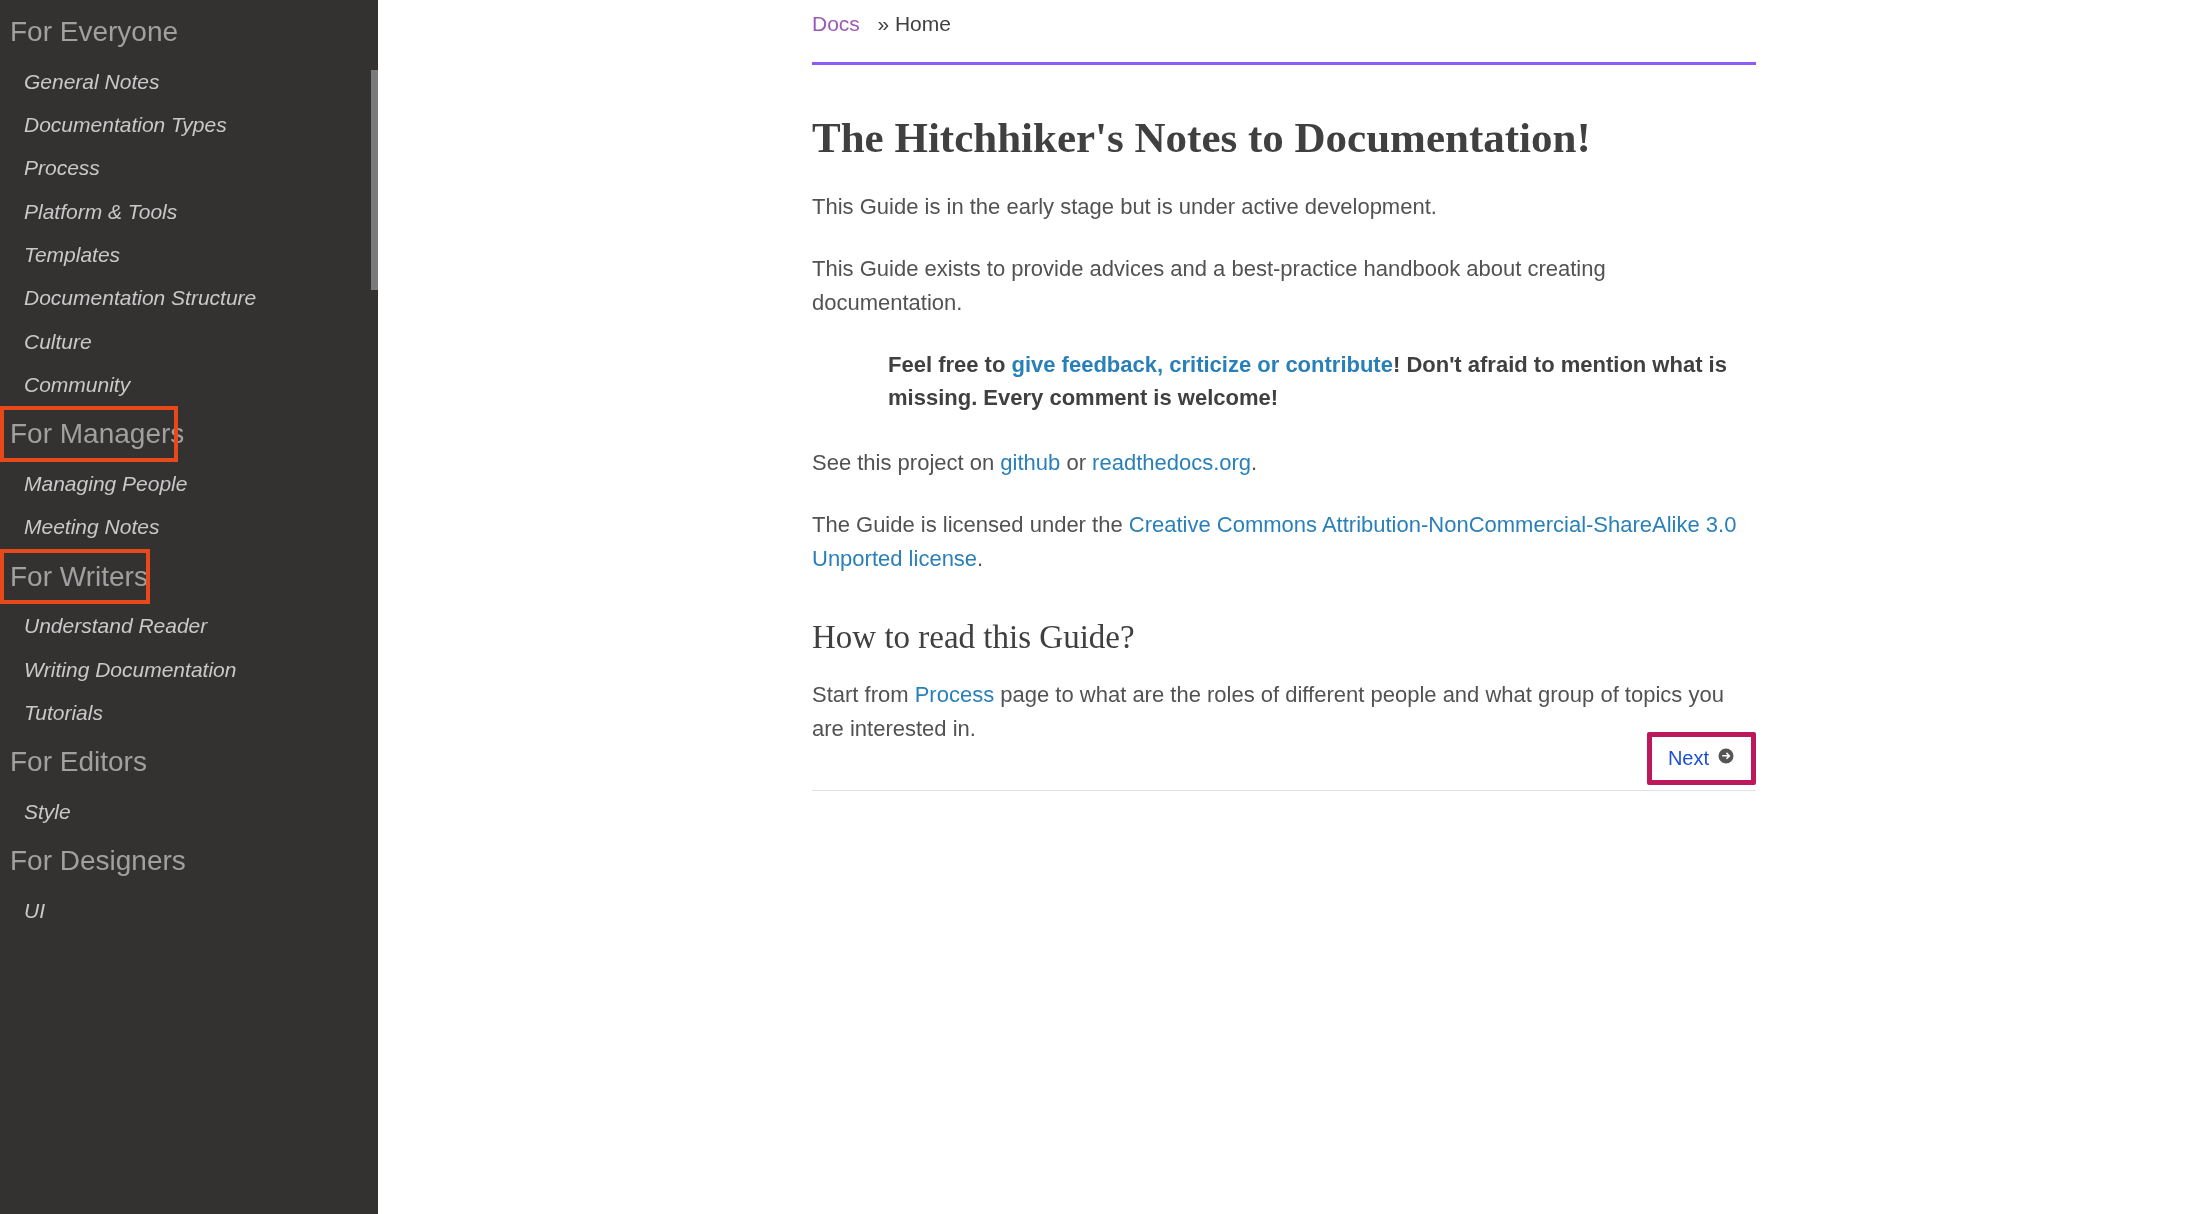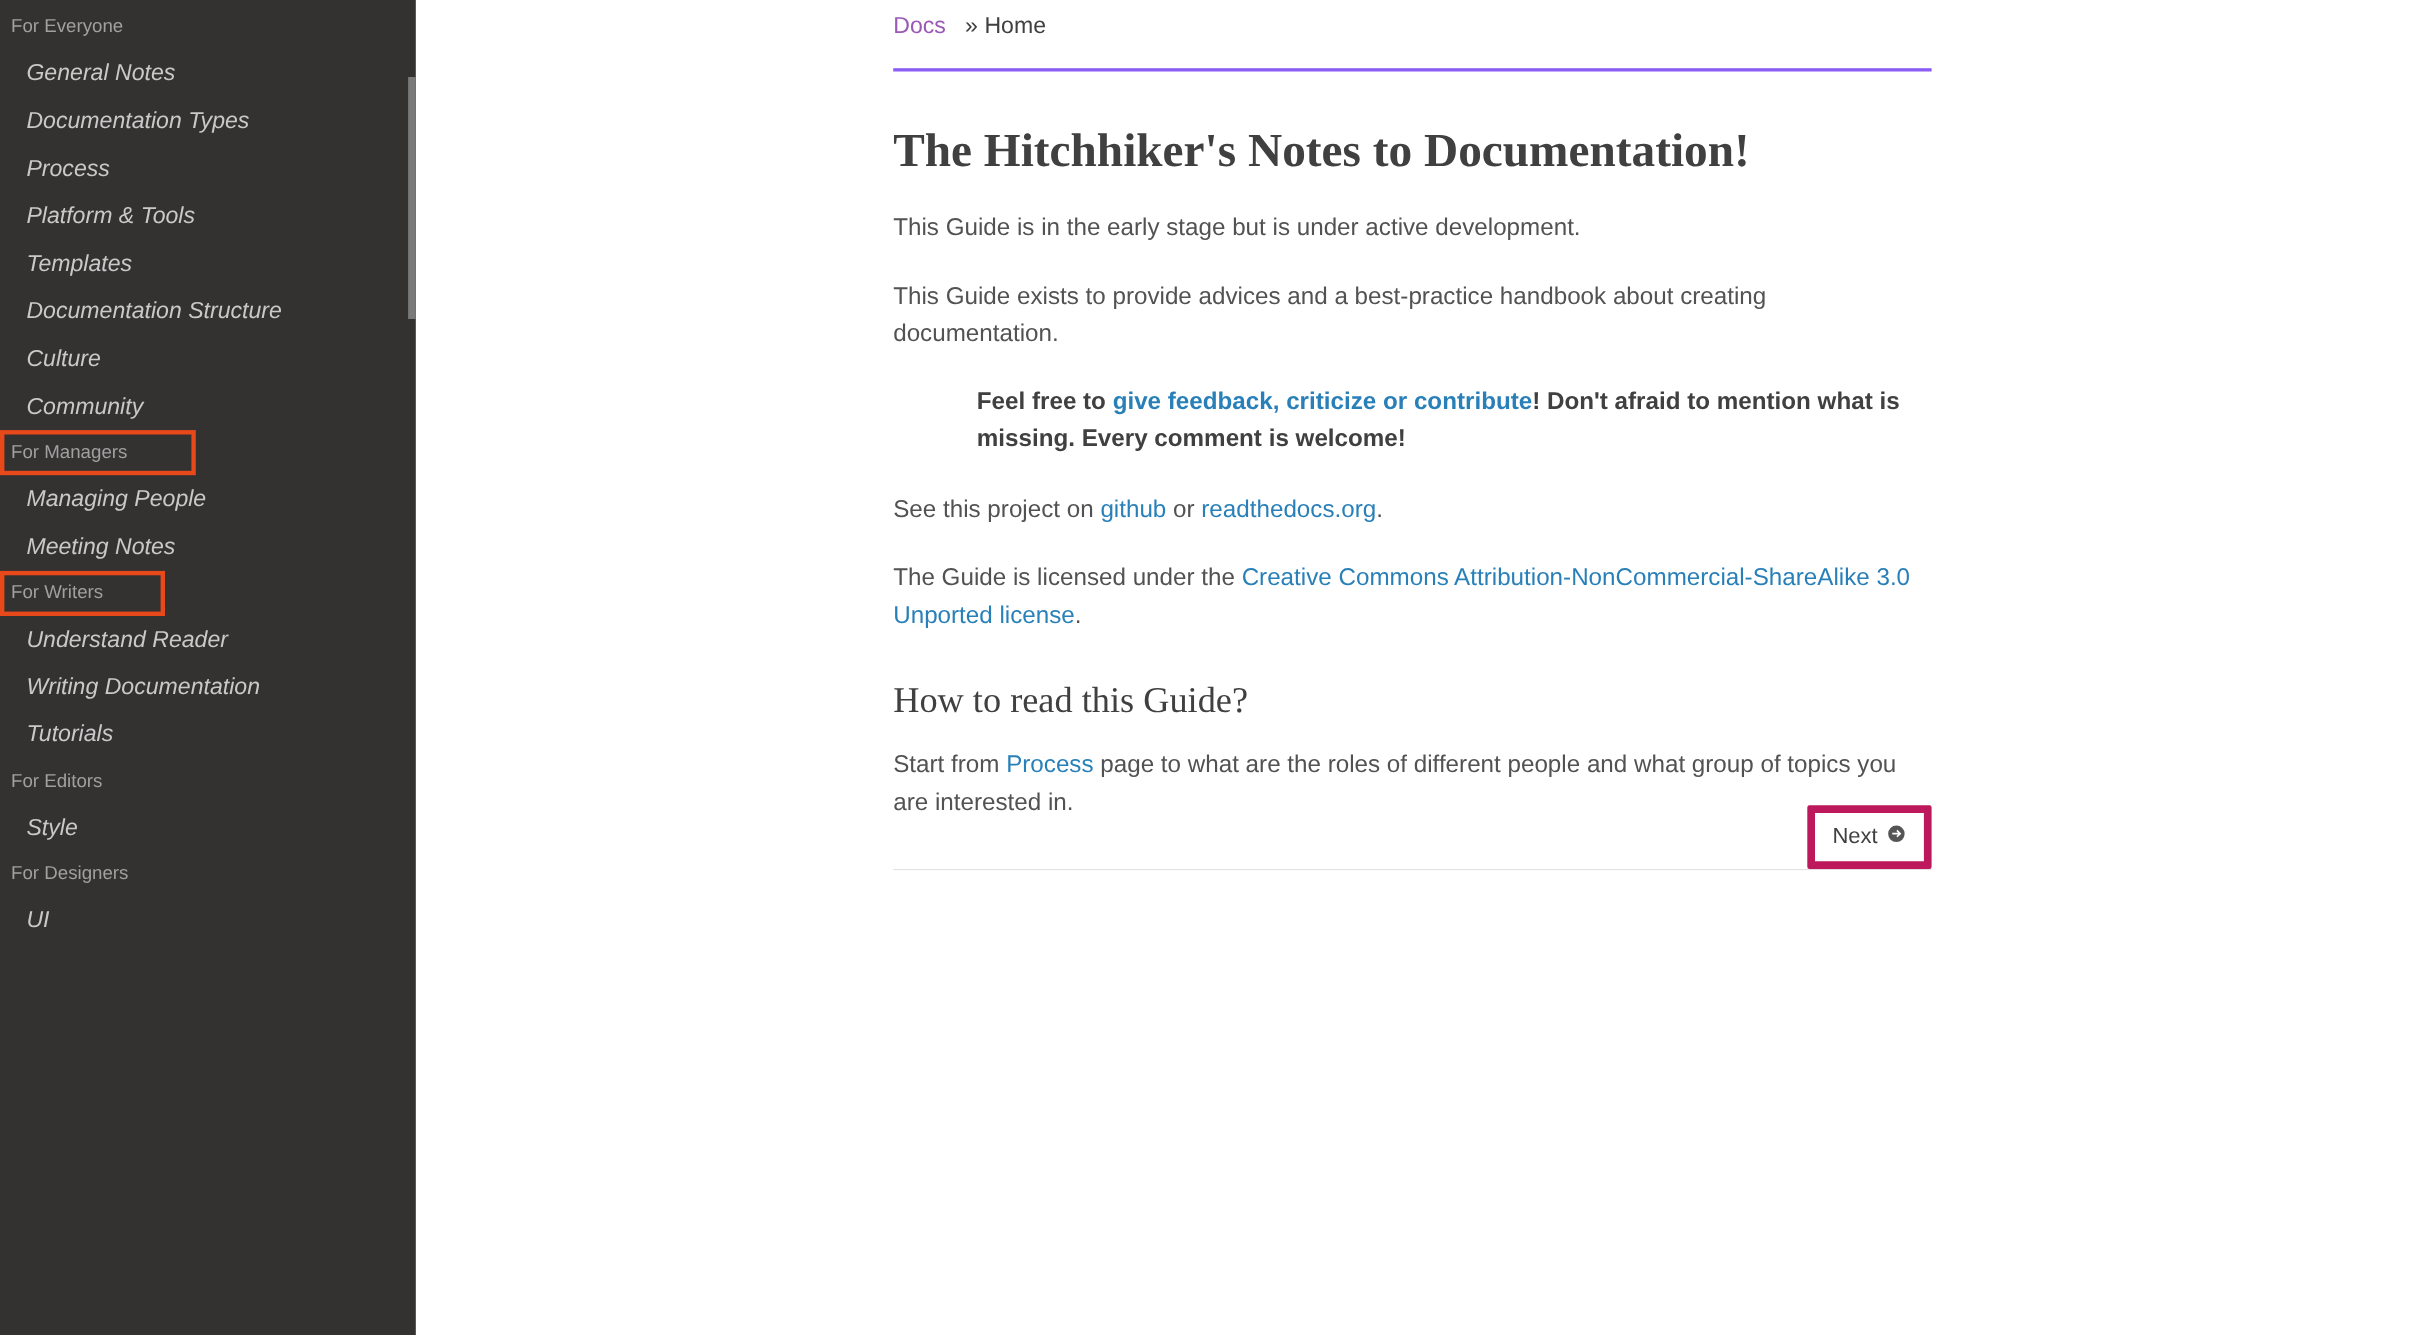--- a/index.html
+++ b/index.html
@@ -27,21 +27,21 @@
   .scrollbar-fake {
     position: absolute;
     top: 70px;
     right: 0;
     width: 7px;
     height: 220px;
     background: #7a7a7a;
     border-radius: 0;
   }
   .sidebar .caption {
-    font-size: 17px;
+    font-size: 28px;
     color: #a0a0a0;
     padding: 9px 10px 9px 10px;
     cursor: default;
     line-height: 1.35;
     position: relative;
   }
   .sidebar .caption.hl::after {
     content: "";
     position: absolute;
     left: 0;
@@ -114,23 +114,23 @@
     padding-top: 0;
     display: flex;
     justify-content: flex-end;
     position: relative;
   }
   .next-btn {
     position: absolute;
     right: 0;
     top: -59px;
     background: #fff;
-    border: 7px solid #be185d;
+    border: 5px solid #be185d;
     font-size: 20px;
-    color: #404040;
+    color: #1d4ed8;
     padding: 10px 16px;
     cursor: pointer;
     display: flex;
     align-items: center;
     gap: 8px;
     border-radius: 2px;
   }
   .next-btn svg { width: 18px; height: 18px; fill: #555; }
 </style>
 </head>

